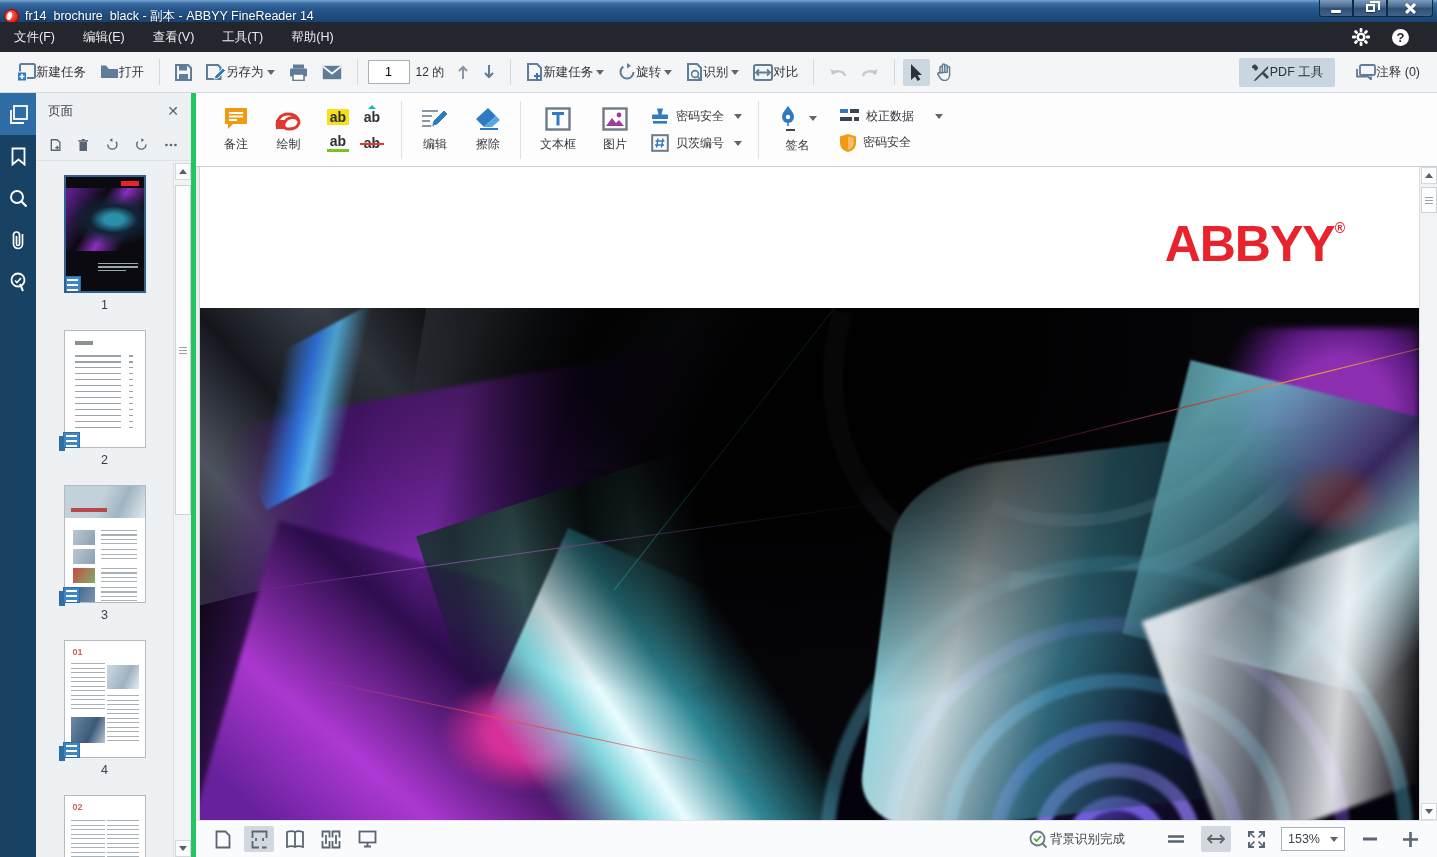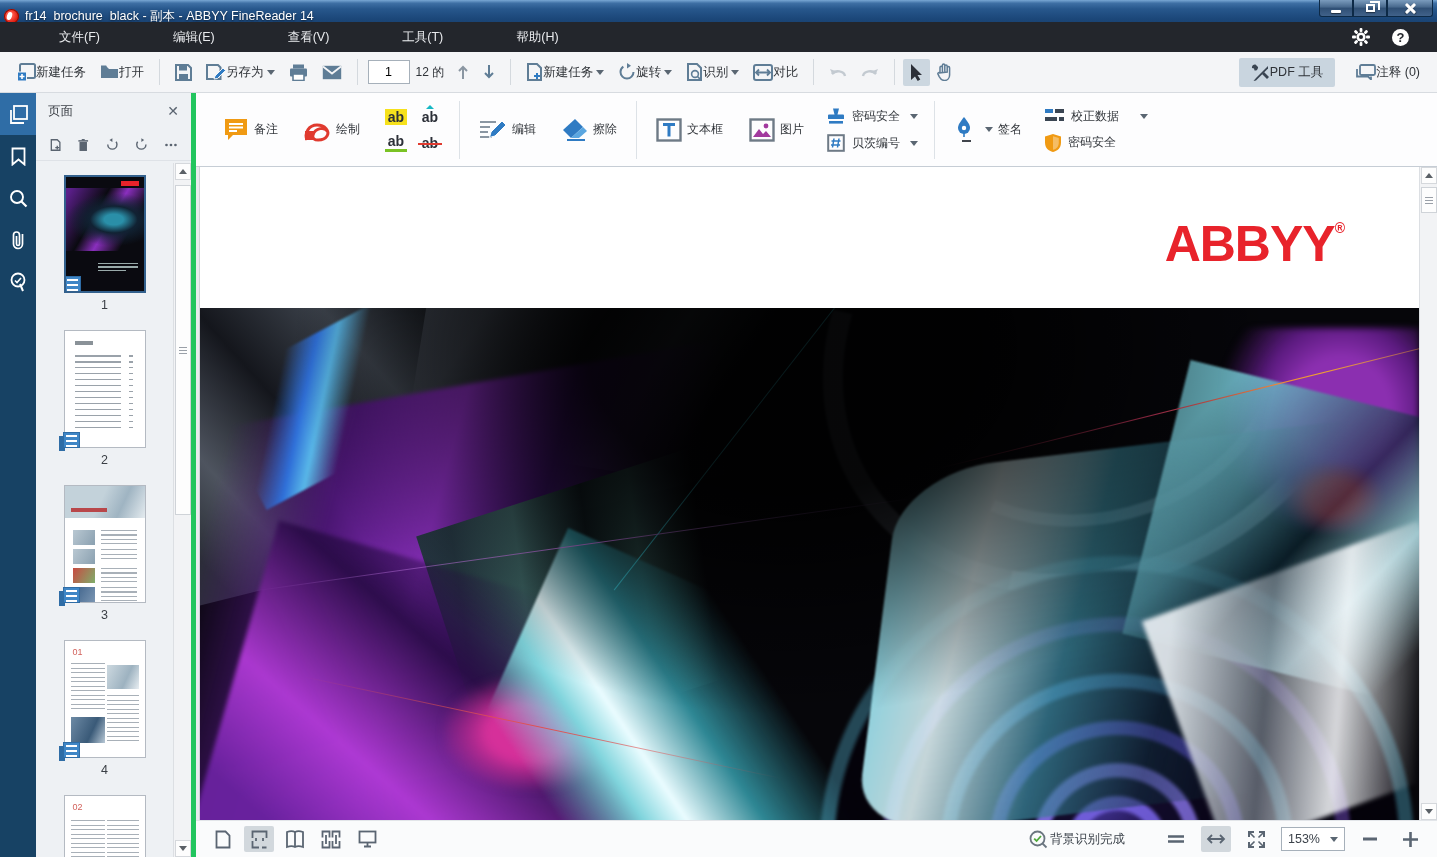--- a/index.html
+++ b/index.html
@@ -19,36 +19,36 @@
   .win-btn.close { width:46px; border-radius:0 0 3px 0; }
   .glyph-min { width:10px; height:3px; background:#fff; border-radius:1px; margin-top:6px; box-shadow:0 1px 1px rgba(0,0,0,.5); }
   .glyph-restore { width:9px; height:8px; border:2px solid #fff; position:relative; box-shadow:0 1px 1px rgba(0,0,0,.4); }
   .glyph-restore::before { content:""; position:absolute; left:2px; top:-5px; width:8px; height:7px; border:2px solid #fff; border-bottom:none; border-left:none; }
   .glyph-x { position:relative; width:11px; height:11px; }
   .glyph-x::before,.glyph-x::after { content:""; position:absolute; left:4px; top:-1px; width:3px; height:13px; background:#fff; border-radius:1px; box-shadow:0 1px 1px rgba(0,0,0,.4); }
   .glyph-x::before { transform:rotate(45deg); } .glyph-x::after { transform:rotate(-45deg); }
 
   
   .menubar { position:absolute; left:0; top:22px; right:0; height:30px; background:#23262c; display:flex; align-items:center; padding:0 14px; color:#e9ebee; }
-  .menu-item { margin-right:28px; font-size:12.5px; cursor:default;margin-left:45px; }
+  .menu-item { margin-right:28px; font-size:12.5px; cursor:default; }
   .menubar-right { margin-left:auto; display:flex; align-items:center; gap:22px; padding-right:14px; }
   .help-circle { width:17px; height:17px; border-radius:50%; background:#fff; color:#23262c; font-weight:bold; font-size:13px; display:flex; align-items:center; justify-content:center; }
 
   
   .toolbar { position:absolute; left:0; top:52px; right:0; height:41px; background:#f4f5f7; border-bottom:1px solid #d7dbe0; display:flex; align-items:center; padding:0 10px; color:#2f3338; }
   .tb-btn { display:flex; align-items:center; padding:5px 7px; border-radius:2px; font-size:12.5px; white-space:nowrap; }
   .tb-sep { width:1px; height:26px; background:#d4d9de; margin:0 8px; }
   .caret { width:0; height:0; border-left:4px solid transparent; border-right:4px solid transparent; border-top:5px solid #5a6672; margin-left:3px; }
   .page-box { width:42px; height:24px; border:1px solid #a6b0ba; background:#fff; text-align:center; font-size:12.5px; font-family:inherit; margin:0 6px 0 2px; }
   .tb-sel { background:#ccd7e0; }
   .pdf-tools-btn { background:#c9d5df; padding:6px 12px; margin-left:auto; }
 
   
   .ribbon { position:absolute; left:196px; top:93px; right:0; height:74px; background:#fdfdfe; border-bottom:1px solid #c6cdd5; display:flex; align-items:center; padding:0 14px; }
-  .rbn-big { display:flex; align-items:center; justify-content:center; gap:5px; padding:0 13px; font-size:12px; color:#33373c; }
+  .rbn-big { display:flex; flex-direction:column; align-items:center; justify-content:center; gap:5px; padding:0 13px; font-size:12px; color:#33373c; }
   .rbn-sep { width:1px; height:58px; background:#dde2e7; margin:0 6px; }
   .rbn-stack { display:flex; flex-direction:column; gap:9px; padding:0 10px; }
   .rbn-row { display:flex; align-items:center; gap:7px; font-size:12px; color:#33373c; }
   .ab-grid { display:grid; grid-template-columns:34px 34px; grid-template-rows:26px 26px; align-items:center; justify-items:center; padding:0 6px; }
   .ab { font-size:14px; font-weight:bold; color:#2c3038; line-height:1; position:relative; padding:1px 3px; }
   .ab.hl { background:#f6e11c; }
   .ab.ins::before { content:""; position:absolute; top:-4px; left:50%; margin-left:-4px; border-left:4px solid transparent; border-right:4px solid transparent; border-bottom:4px solid #17b8c4; }
   .ab.ul { border-bottom:3px solid #7ac224; }
   .ab.strike::after { content:""; position:absolute; left:-1px; right:-1px; top:55%; height:2px; background:#e03a2f; }
 
@@ -81,21 +81,21 @@
   .t-cover .txt i { display:block; height:1.5px; background:#9aa; margin-bottom:2px; }
   .t-toc .h { position:absolute; left:10px; top:10px; width:18px; height:4px; background:#8a9298; }
   .t-lines { position:absolute; left:10px; right:12px; top:24px; bottom:14px;
      background:repeating-linear-gradient(180deg,#9aa2aa 0 1.5px, transparent 1.5px 6px); }
   .t-pagenum-col { position:absolute; right:12px; top:24px; bottom:14px; width:4px;
      background:repeating-linear-gradient(180deg,#9aa2aa 0 1.5px, transparent 1.5px 6px); }
   .t-photo-top { position:absolute; left:0; top:0; right:0; height:32px; background:linear-gradient(115deg,#c3d2da 0 45%, #9fb4c2 70%, #e4ebef 100%); }
   .t-photo-top::after { content:""; position:absolute; left:6px; bottom:6px; width:36px; height:4px; background:#b8474a; }
   .t3-item { position:absolute; left:8px; width:22px; height:15px; background:linear-gradient(120deg,#b9c8d2,#8aa0b0); }
   .t3-text { position:absolute; left:36px; right:8px; height:14px; background:repeating-linear-gradient(180deg,#a8b0b8 0 1.2px, transparent 1.2px 4.5px); }
-  .t-num { position:absolute; left:8px; top:6px; font-size:9px; font-weight:normal; color:#d2625c; }
+  .t-num { position:absolute; left:8px; top:6px; font-size:9px; font-weight:bold; color:#d2625c; }
   .t4-photo1 { position:absolute; right:6px; top:24px; width:32px; height:24px; background:linear-gradient(115deg,#cdd9e0,#9db2c0 60%,#e8eef2); }
   .t4-photo2 { position:absolute; left:6px; bottom:14px; width:34px; height:26px; background:linear-gradient(115deg,#6d8aa5,#3a5a78 60%,#b9c9d6); }
   .t4-cols { position:absolute; left:6px; top:22px; width:34px; bottom:44px; background:repeating-linear-gradient(180deg,#a8b0b8 0 1.2px, transparent 1.2px 4.5px); }
   .t4-cols2 { position:absolute; right:6px; top:54px; width:32px; bottom:16px; background:repeating-linear-gradient(180deg,#a8b0b8 0 1.2px, transparent 1.2px 4.5px); }
   .t5-cols { position:absolute; left:6px; top:24px; width:34px; height:48px; background:repeating-linear-gradient(180deg,#a8b0b8 0 1.2px, transparent 1.2px 4.5px); }
   .t5-cols2 { position:absolute; right:6px; top:24px; width:32px; height:80px; background:repeating-linear-gradient(180deg,#a8b0b8 0 1.2px, transparent 1.2px 4.5px); }
 
   
   .vscroll { position:absolute; width:18px; background:#f2f3f5; border-left:1px solid #dcdfe3; }
   .vs-arrow { position:absolute; left:1px; width:16px; height:17px; background:#fdfdfd; border:1px solid #d5d8dc; display:flex; align-items:center; justify-content:center; }

